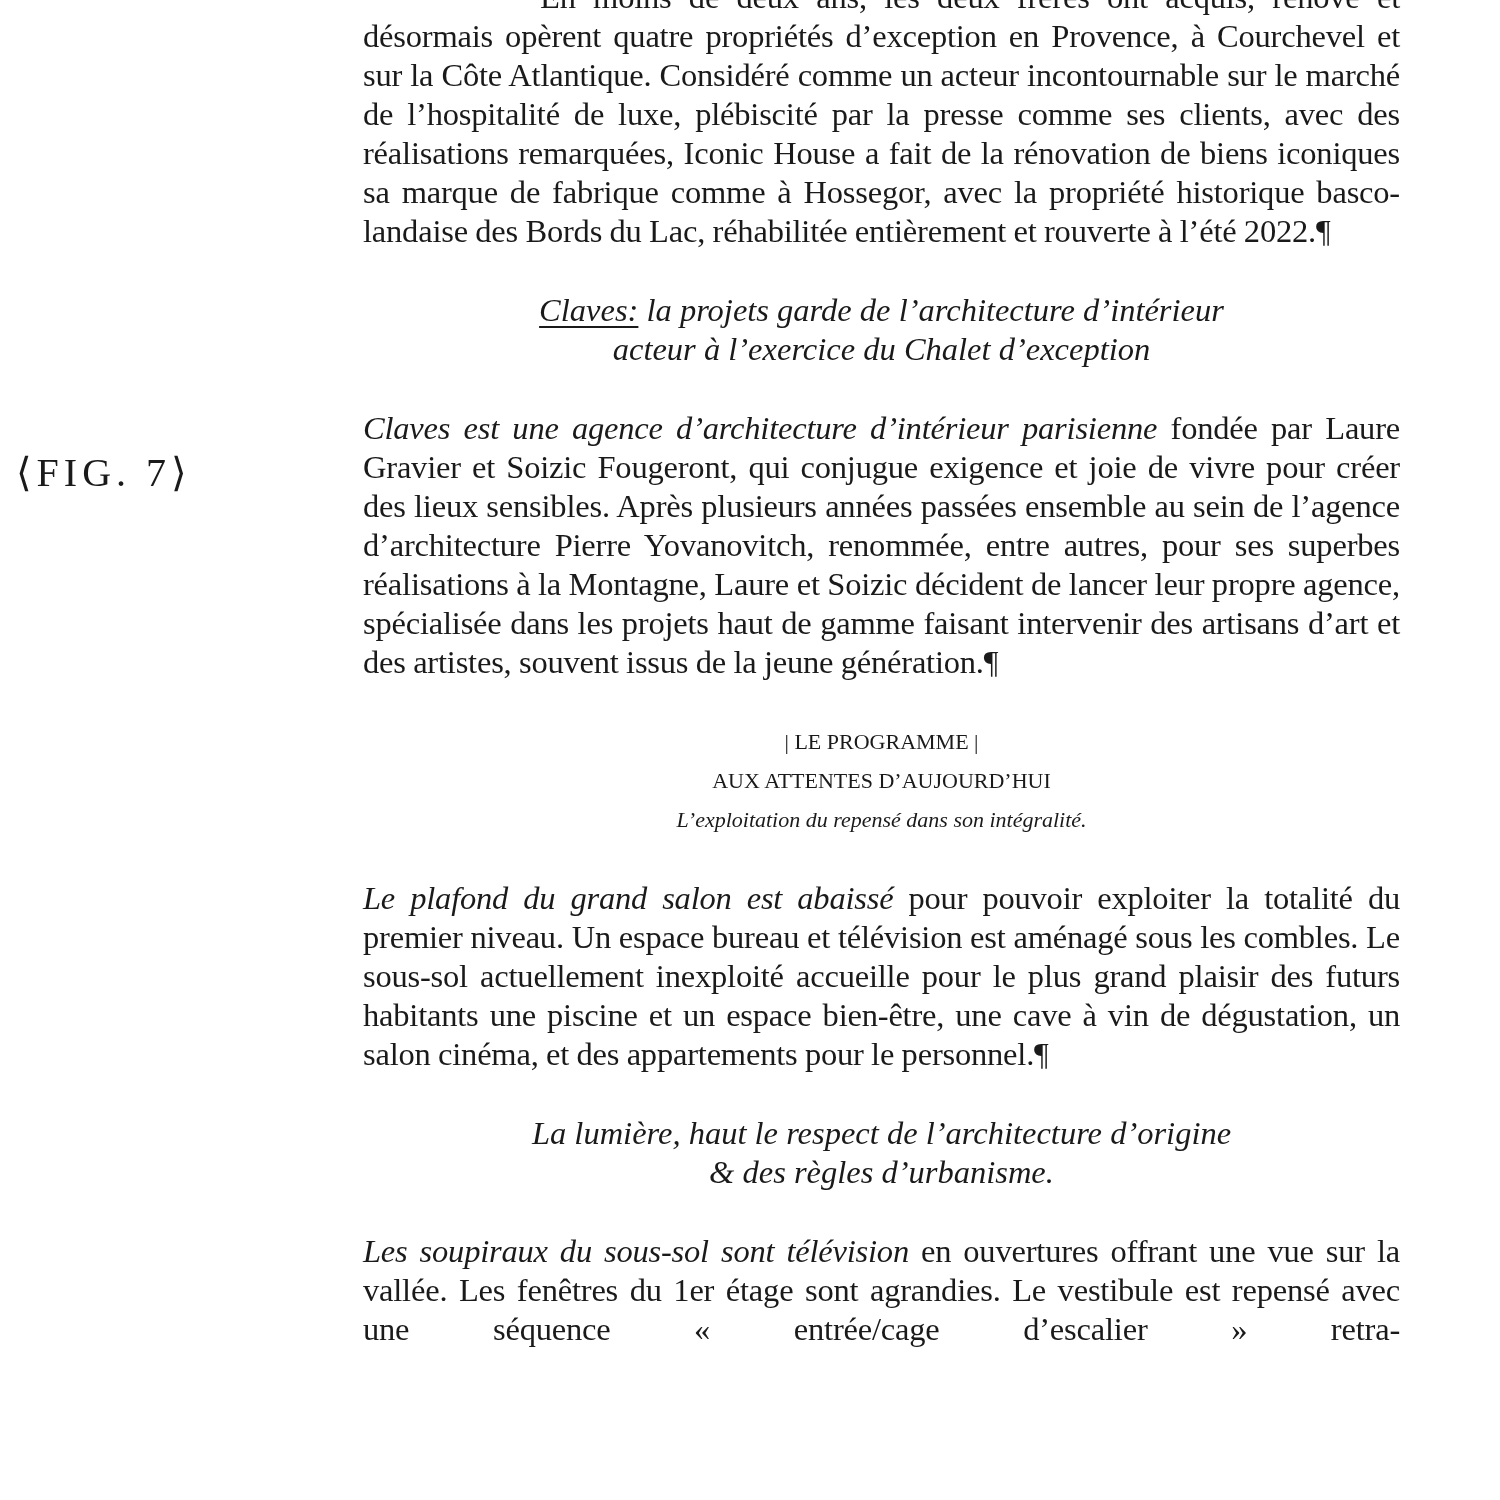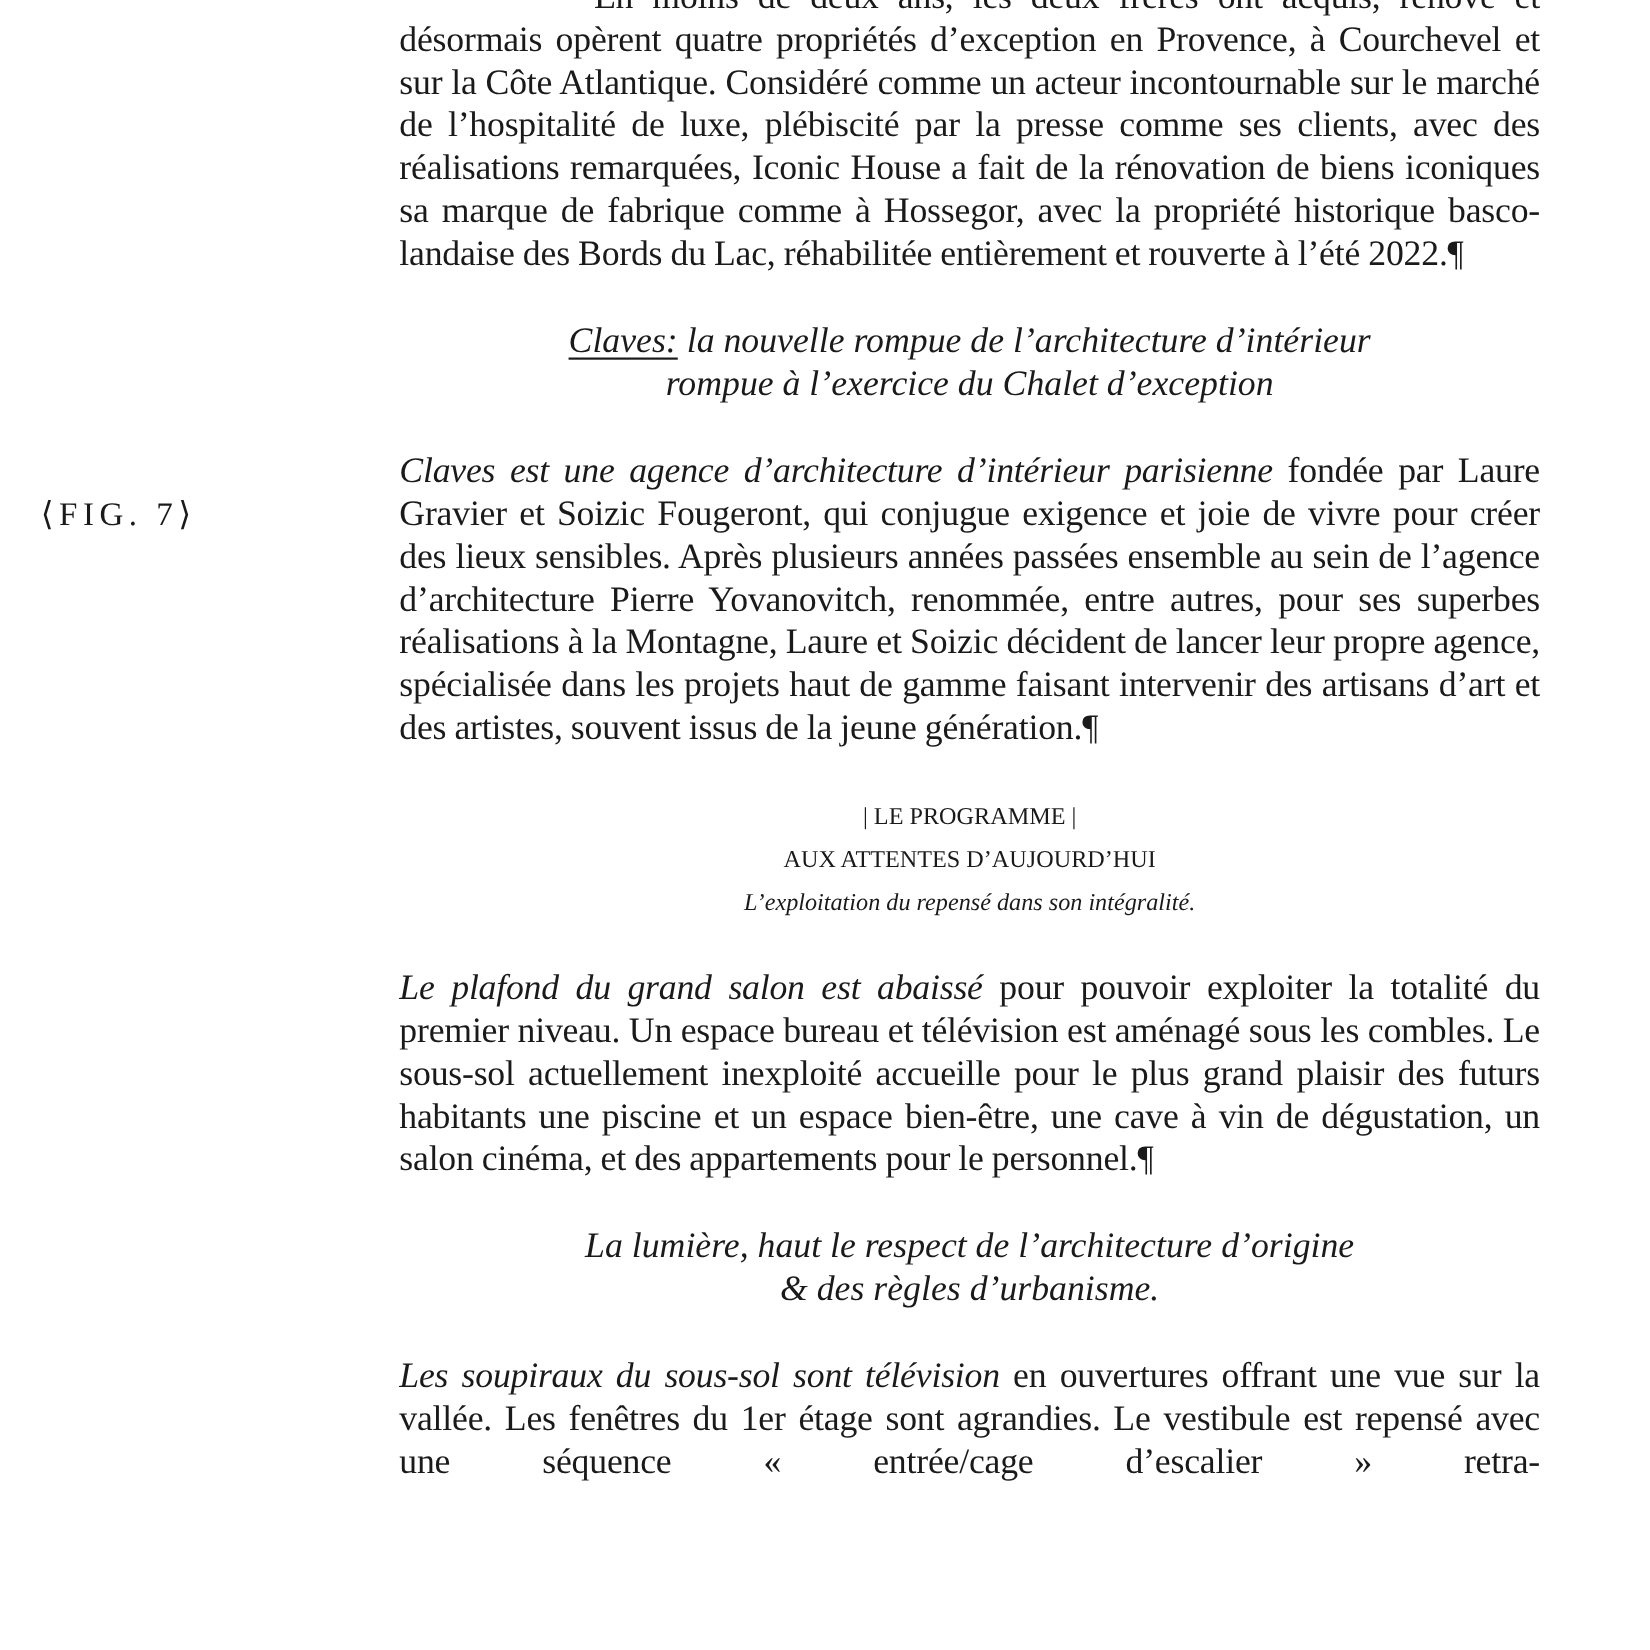--- a/index.html
+++ b/index.html
@@ -13,24 +13,23 @@
     position: relative;
     overflow: hidden;
     color: #1a1a1a;
     font-family: "Liberation Serif", "DejaVu Serif", serif;
   }
   .fig-label {
     position: absolute;
     left: 16px;
     top: 449px;
     font-family: "Liberation Serif", serif;
-    font-size: 30px;
+    font-size: 40px;
     letter-spacing: 5px;
     color: #1a1a1a;
-    margin-left: 21px;
   }
   .column {
     position: absolute;
     left: 363px;
     width: 1037px;
     top: -22px;
   }
   .para {
     font-size: 32.5px;
     line-height: 39px;
@@ -75,22 +74,22 @@
 
 <div class="fig-label">⟨FIG. 7⟩</div>
 
 <div class="column">
 
   <p class="para indent-first"><span>En moins de deux ans, les deux frères ont acquis, rénové et désormais opèrent quatre propriétés d’exception en Provence, à Courchevel et sur la Côte Atlantique. Considéré comme un acteur incontournable sur le marché de l’hospitalité de luxe, plébiscité par la presse comme ses clients, avec des réalisations remarquées, Iconic House a fait de la rénovation de biens iconiques sa marque de fabrique comme à Hossegor, avec la propriété historique basco-landaise des Bords du Lac, réhabilitée entièrement et rouverte à l’été 2022.¶</span></p>
 
   <div class="gap-l"></div>
 
   <p class="center-head">
-    <span class="ul">Claves:</span><span> la nouvelle rompue de l’architecture d’intérieur</span><br>
-    <span>rompue à l’exercice du Chalet d’exception</span>
+    <span class="ul">Claves:</span><span> la projets garde de l’architecture d’intérieur</span><br>
+    <span>acteur à l’exercice du Chalet d’exception</span>
   </p>
 
   <div class="gap-l"></div>
 
   <p class="para"><em>Claves est une agence d’architecture d’intérieur parisienne</em><span> fondée par Laure Gravier et Soizic Fougeront, qui conjugue exigence et joie de vivre pour créer des lieux sensibles. Après plusieurs années passées ensemble au sein de l’agence d’architecture Pierre Yovanovitch, renommée, entre autres, pour ses superbes réalisations à la Montagne, Laure et Soizic décident de lancer leur propre agence, spécialisée dans les projets haut de gamme faisant intervenir des artisans d’art et des artistes, souvent issus de la jeune génération.¶</span></p>
 
   <div class="gap-l"></div>
 
   <div class="caps-head">
     <div>| LE PROGRAMME |</div>

